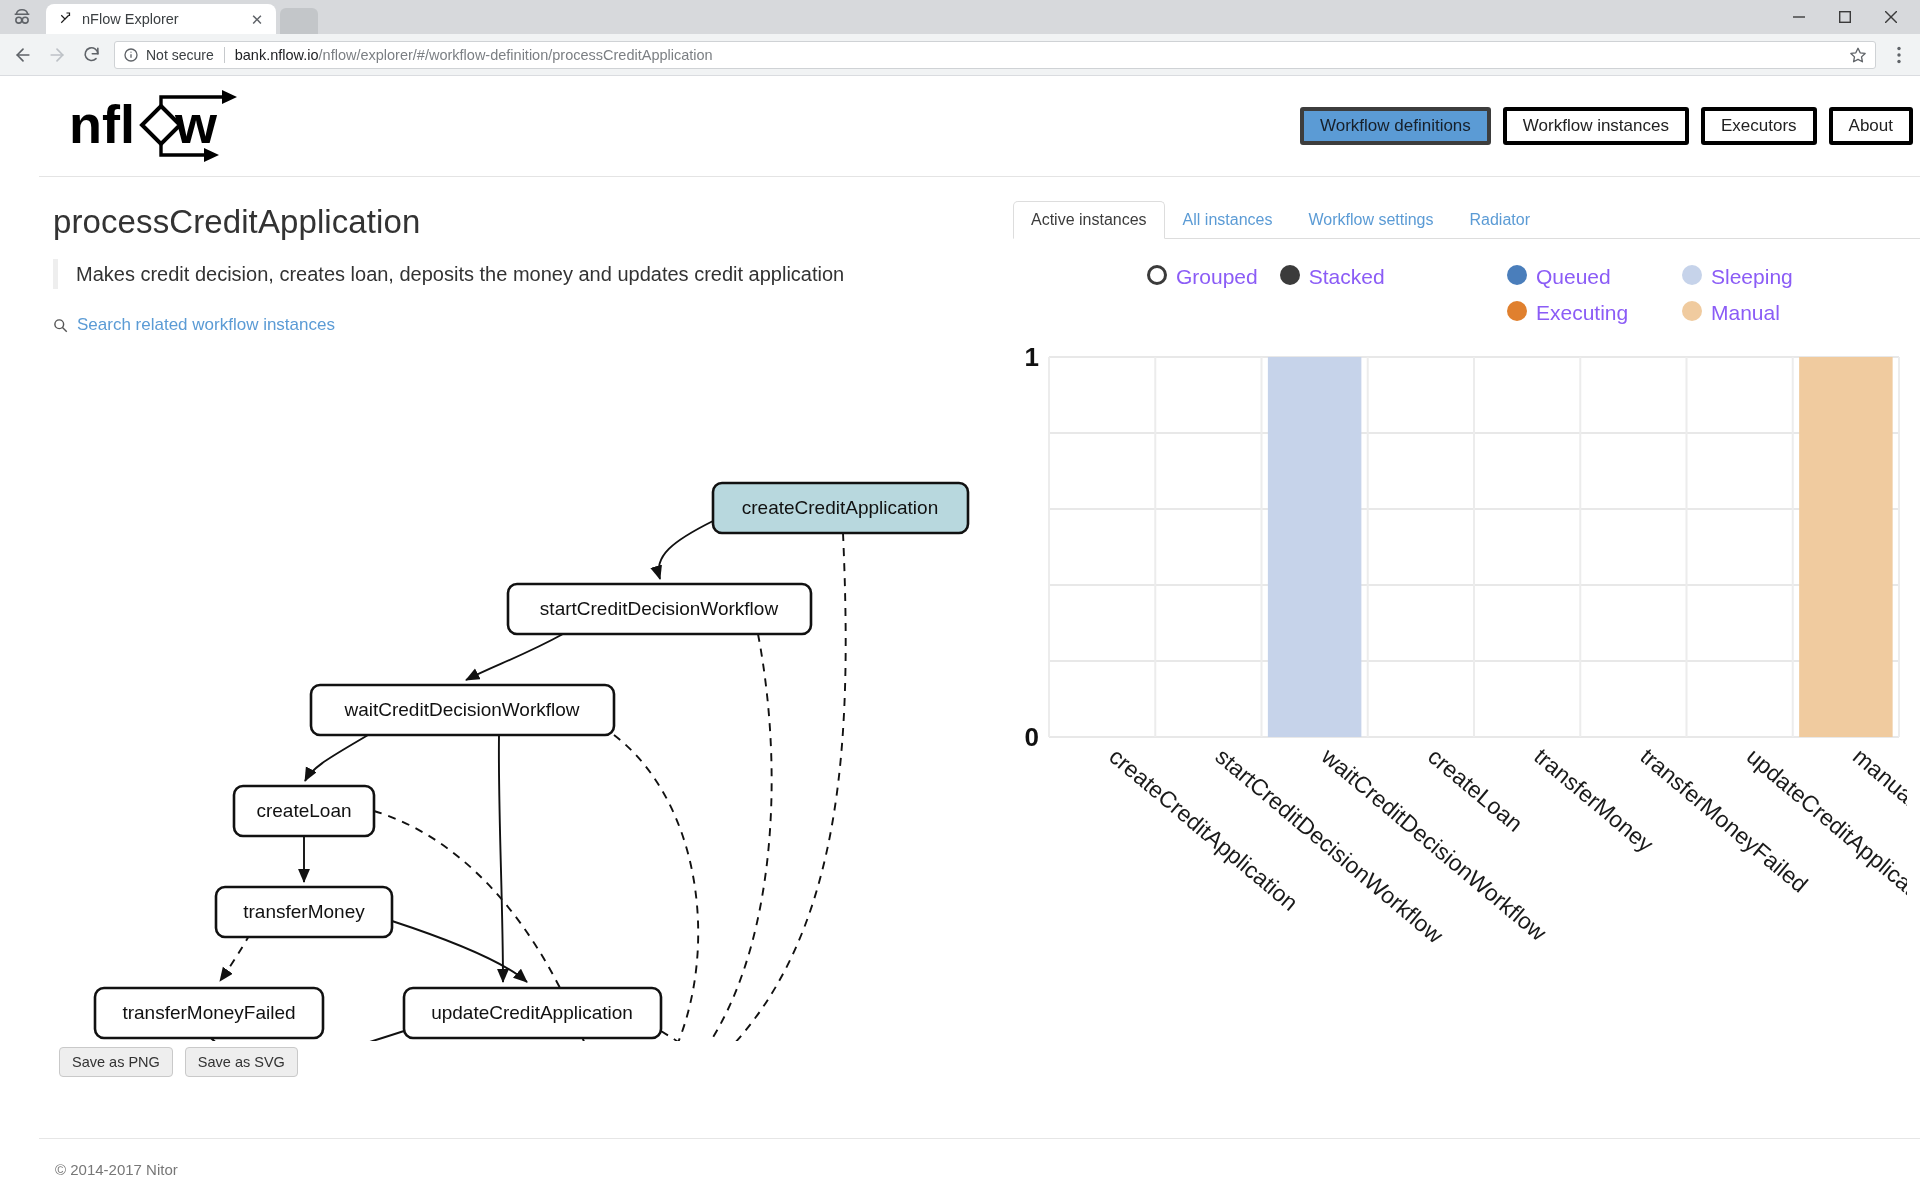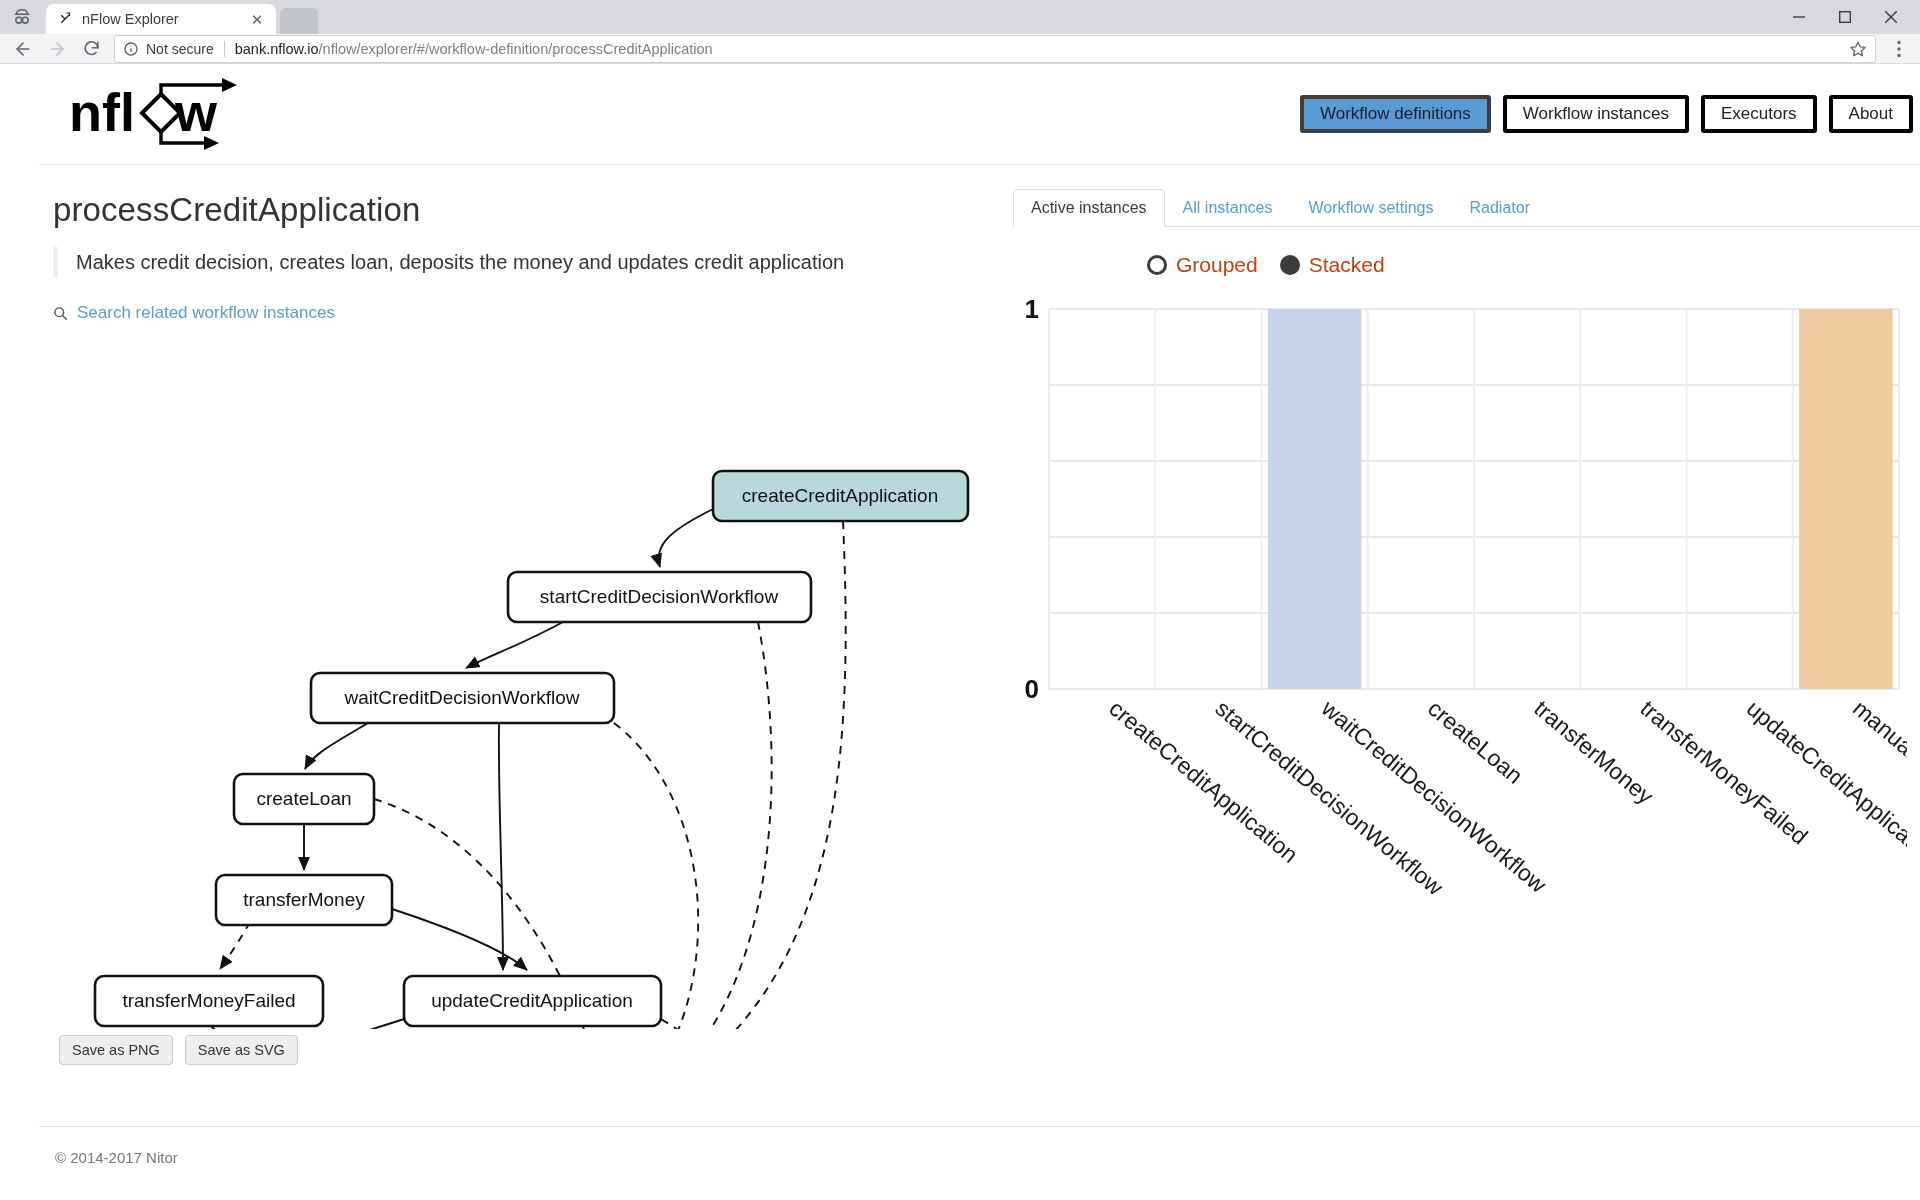--- a/index.html
+++ b/index.html
@@ -31,21 +31,21 @@
   }
   .tab-favicon { width: 18px; height: 18px; margin-right: 8px; flex: 0 0 18px; }
   .tab-title {
     font-size: 14.5px; color: #3c4043; white-space: nowrap;
     overflow: hidden; text-overflow: ellipsis; flex: 1;
   }
   .tab-close { width: 18px; height: 18px; display:flex; align-items:center; justify-content:center; color:#5f6368; font-size: 15px; line-height: 1;}
   .tab-ghost { width: 38px; height: 26px; background: #c3c6c9; margin-left: 4px; border-radius: 6px 6px 0 0; }
 
   .browser-toolbar {
-    height: 30px; background: #f1f3f4;
+    height: 42px; background: #f1f3f4;
     display: flex; align-items: center; padding: 0 6px;
     border-bottom: 1px solid #dadce0;
   }
   .nav-btn {
     width: 34px; height: 34px; display: flex; align-items: center; justify-content: center;
     color: #5f6368;
   }
   .nav-btn.disabled { color: #bdc1c6; }
   .omnibox {
     flex: 1; height: 28px; background: #fff; border: 1px solid #cfd2d5;
@@ -117,21 +117,21 @@
   }
 
   
   .legend {
     margin: 26px 0 0 140px; display: flex; align-items: flex-start; gap: 0;
   }
   .legend-left { display: flex; gap: 22px; width: 360px; }
   .legend-right {
     display: grid; grid-template-columns: 175px 175px; row-gap: 12px;
   }
-  .legend-item { display: flex; align-items: center; gap: 9px; font-size: 21px; color: #c2410c; cursor: pointer; }
+  .legend-item { display: flex; gap: 9px; font-size: 21px; color: #8b5cf6; cursor: pointer; }
   .legend-item.static { cursor: default; }
   .radio-ring { width: 20px; height: 20px; border-radius: 50%; border: 3px solid #3b3b3b; background: #fff; }
   .radio-filled { width: 20px; height: 20px; border-radius: 50%; background: #3b3b3b; }
   .swatch { width: 20px; height: 20px; border-radius: 50%; }
 
   
   .chart-area { position: relative; margin-top: 20px; }
 </style>
 </head>
 <body>
@@ -345,20 +345,38 @@
 
       <div class="legend">
         <div class="legend-left">
           <div class="legend-item">
             <span class="radio-ring"></span>
             <span>Grouped</span>
           </div>
           <div class="legend-item">
             <span class="radio-filled"></span>
             <span>Stacked</span>
+          </div>
+        </div>
+        <div class="legend-right">
+          <div class="legend-item static">
+            <span class="swatch" style="background:#4a7ebb"></span>
+            <span>Queued</span>
+          </div>
+          <div class="legend-item static">
+            <span class="swatch" style="background:#c6d3ea"></span>
+            <span>Sleeping</span>
+          </div>
+          <div class="legend-item static">
+            <span class="swatch" style="background:#e0802e"></span>
+            <span>Executing</span>
+          </div>
+          <div class="legend-item static">
+            <span class="swatch" style="background:#f0cb9f"></span>
+            <span>Manual</span>
           </div>
         </div>
       </div>
 
       <div class="chart-area">
         <svg id="chart-svg" width="900" height="640" viewBox="0 0 900 640">
             <line x1="42" x2="892" y1="12" y2="12" stroke="#e8e8e8" stroke-width="2"></line>
             <line x1="42" x2="892" y1="88" y2="88" stroke="#e8e8e8" stroke-width="2"></line>
             <line x1="42" x2="892" y1="164" y2="164" stroke="#e8e8e8" stroke-width="2"></line>
             <line x1="42" x2="892" y1="240" y2="240" stroke="#e8e8e8" stroke-width="2"></line>

